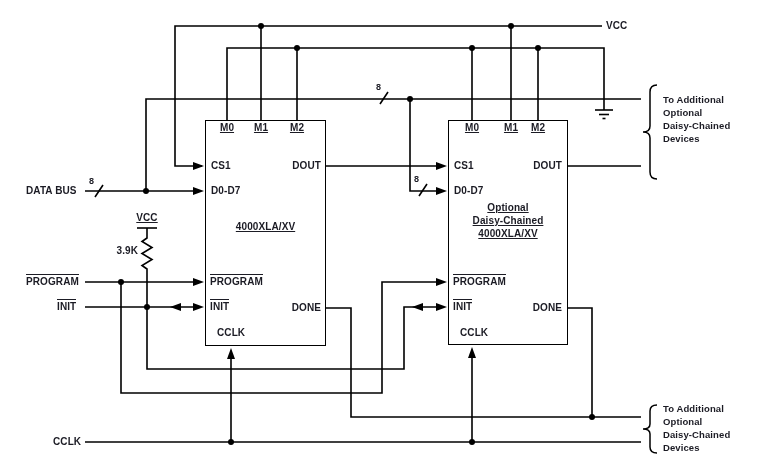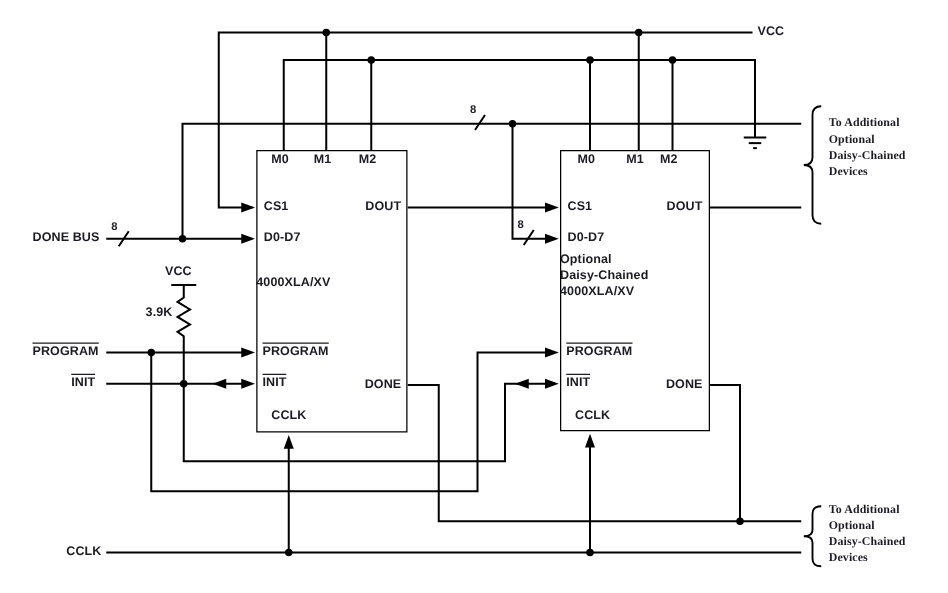--- a/index.html
+++ b/index.html
@@ -6,22 +6,22 @@
   #canvas{
     position:relative;width:758px;height:474px;background:#ffffff;
     font-family:"Liberation Sans",sans-serif;overflow:hidden;
   }
   #wires{position:absolute;left:0;top:0;}
   .lbl{
     position:absolute;font-size:10px;font-weight:bold;color:#1b1b24;
     line-height:10px;white-space:nowrap;letter-spacing:0.1px;
   }
   .sm{font-size:9px;line-height:9px;}
-  .blbl{font-size:9.5px;line-height:9.5px;font-family:Liberation Serif, serif;}
-  .ctr{text-align:left;}
+  .blbl{font-size:9.5px;line-height:9.5px;}
+  .ctr{text-align:center;text-decoration:underline;}
   .rgt{text-align:right;}
   .ovl{display:inline-block;border-top:1.5px solid currentColor;padding-top:1.5px;}
   .chip{
     position:absolute;border:1.6px solid #000;background:#ffffff;box-sizing:border-box;
   }
 </style>
 </head>
 <body>
 
 <div id="canvas">
@@ -104,21 +104,21 @@
       <polygon points="447,307 436,303 436,311"></polygon>
       <polygon points="412,307 423,303 423,311"></polygon>
       <polygon points="231,348 227,359 235,359"></polygon>
       <polygon points="472,347 468,358 476,358"></polygon>
     </g>
   </svg>
 
   <div class="chip" style="left:205px;top:120px;width:121px;height:226px;"></div>
   <div class="chip" style="left:448px;top:120px;width:120px;height:225px;"></div>
 
-  <div class="lbl" style="left:26px;top:186px;">DONE BUS</div>
+  <div class="lbl" style="left:26px;top:186px;">DATA BUS</div>
   <div class="lbl" style="left:26px;top:274px;"><span class="ovl">PROGRAM</span></div>
   <div class="lbl" style="left:57px;top:299px;"><span class="ovl">INIT</span></div>
   <div class="lbl" style="left:53px;top:437px;">CCLK</div>
 
   <div class="lbl" style="left:606px;top:21px;">VCC</div>
   <div class="lbl ctr" style="left:132px;top:213px;width:30px;">VCC</div>
   <div class="lbl rgt" style="left:108px;top:246px;width:30px;">3.9K</div>
 
   <div class="lbl sm" style="left:89px;top:177px;">8</div>
   <div class="lbl sm" style="left:376px;top:83px;">8</div>

